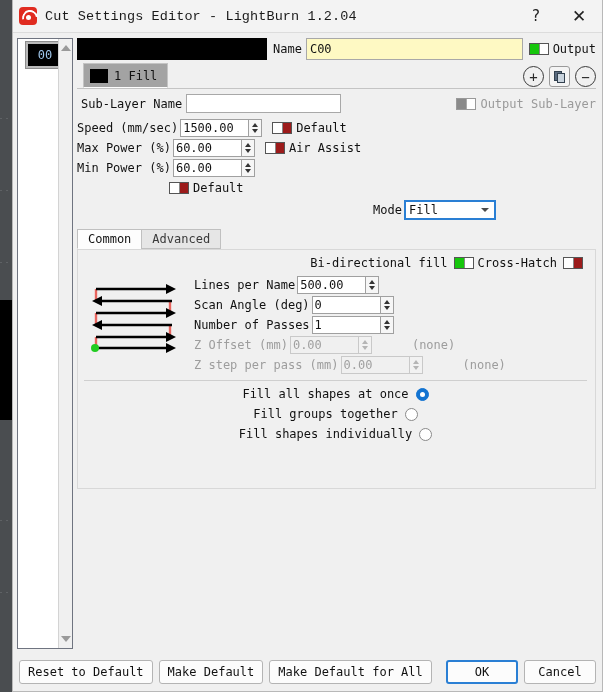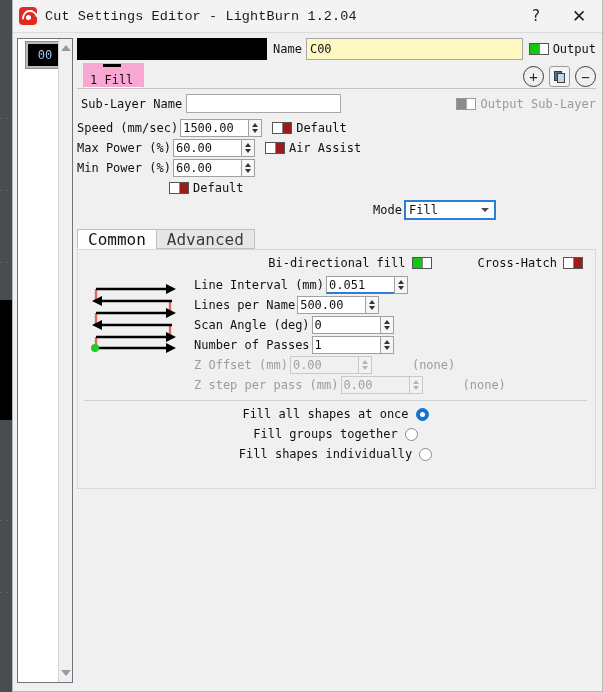--- a/index.html
+++ b/index.html
@@ -129,23 +129,23 @@
   .toggle.dis i.k { background: #8a8a8a; }
   .toggle.dis i.w { background: #fff; border-left: 1px solid #aaa; }
   .tg-lbl { font-size: 12px; color: #111; }
   .tg-lbl.dis { color: #9a9a9a; }
 
   .tabs-row {
     display: flex; align-items: flex-end; height: 26px; margin-top: 3px;
     border-bottom: 1px solid #c4c4c4; position: relative;
   }
   .ltab {
-    height: 25px; background: #f9a8d4; border: 1px solid #c4c4c4;
+    height: 25px; background: #a3a3a3; border: 1px solid #c4c4c4;
     border-bottom: 1px solid #fdfdfd; display: flex; align-items: center;
-    padding: 0 10px 0 6px; margin-left: 6px; gap: 6px; flex-direction: column;
+    padding: 0 10px 0 6px; margin-left: 6px; gap: 6px;
   }
   .ltab .sw { width: 18px; height: 14px; background: #000; }
   .ltab span { font-size: 12px; color: #111; }
   .iconbtns { position: absolute; right: 0; bottom: 1px; display: flex; gap: 5px; }
   .ibtn {
     width: 21px; height: 21px; border-radius: 50%;
     border: 1.6px solid #3a3a3a; background: transparent;
     display: flex; align-items: center; justify-content: center;
     font-size: 14px; color: #2a2a2a; line-height: 1;
   }
@@ -202,33 +202,33 @@
   .chev {
     width: 0; height: 0; border-left: 4px solid transparent;
     border-right: 4px solid transparent; border-top: 4px solid #4a4a4a;
     margin-right: 2px;
   }
 
   
   .tabbox { margin-top: 8px; }
   .tabstrip { display: flex; align-items: flex-end; height: 21px; }
   .tb {
-    height: 20px; padding: 0 10px; font-size: 16px; color: #111;
+    height: 20px; padding: 0 10px; font-size: 12px; color: #111;
     display: flex; align-items: center;
     border: 1px solid #c0c0c0; margin-right: -1px;
   }
   .tb.active { background: #fdfdfd; border-bottom-color: #fdfdfd; }
   .tb.inactive { background: #e6e6e6; color: #3a3a3a; }
   .tabpane {
     border: 1px solid #d8d8d8; background: #f0f0f0; height: 240px;
     padding: 6px 8px 0 6px; position: relative;
   }
   .pane-head { display: flex; align-items: center; justify-content: flex-end; }
   .pane-head .bi { font-size: 12px; color: #111; }
-  .ch-wrap { margin-left: 42px; display: flex; align-items: center; }
+  .ch-wrap { display: flex; align-items: center; }
 
   .pane-main { display: flex; margin-top: 6px; }
   .diagram { width: 110px; flex: 0 0 110px; padding-top: 6px; }
   .pane-fields { flex: 1 1 auto; }
 
   .sep { border-top: 1px solid #cfcfcf; margin: 4px 0 6px 0; }
   .radio-row {
     display: flex; align-items: center; justify-content: center; margin-bottom: 6px;
   }
   .radio-row .rl { font-size: 12px; color: #111; }
@@ -445,28 +445,20 @@
                   <polygon points="18,38 8,43 18,48"></polygon>
                   <polygon points="82,50 92,55 82,60"></polygon>
                   <polygon points="82,61 92,66 82,71"></polygon>
                 </g>
                 <circle cx="11" cy="66" r="4" fill="#22cc22"></circle>
               </svg>
             </div>
 
             <div class="pane-fields">
 
-              <div class="frow">
-                <div class="flbl">Line Interval (mm)</div>
-                <div class="spin focus">
-                  <div class="val">0.051</div>
-                  <div class="btns"></div>
-                </div>
-                <div class="ftrail"></div>
-              </div>
 
               <div class="frow">
                 <div class="flbl">Lines per Name</div>
                 <div class="spin">
                   <div class="val">500.00</div>
                   <div class="btns"></div>
                 </div>
                 <div class="ftrail"></div>
               </div>
 
@@ -529,14 +521,22 @@
               <div class="rad"></div>
             </div>
           </div>
 
         </div>
       </div>
 
     </div>
   </div>
 
+  <div class="footer">
+    <div class="btn">Reset to Default</div>
+    <div class="btn">Make Default</div>
+    <div class="btn">Make Default for All</div>
+    <div class="spring"></div>
+    <div class="btn ok">OK</div>
+    <div class="btn cancel">Cancel</div>
+  </div>
 
 </div>
 
 </body></html>

